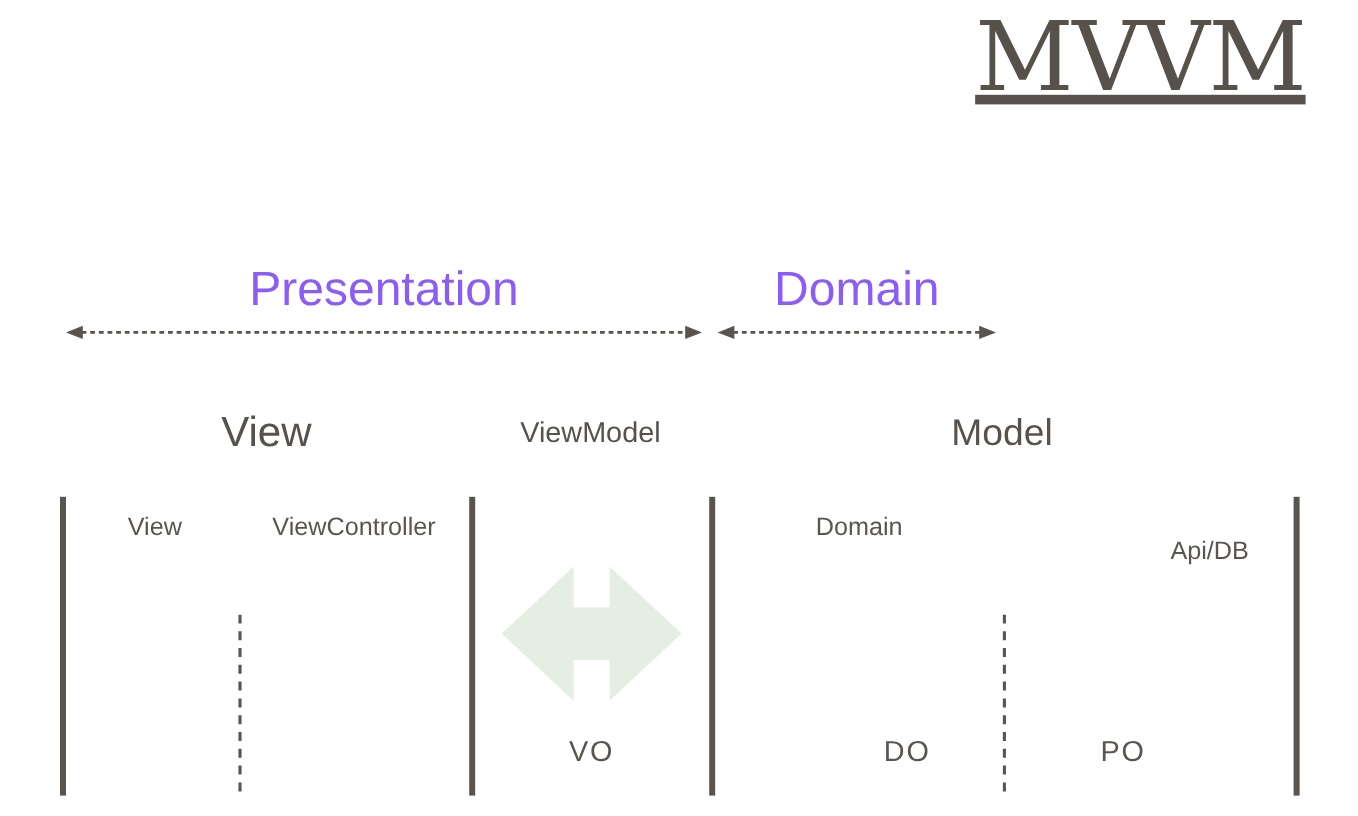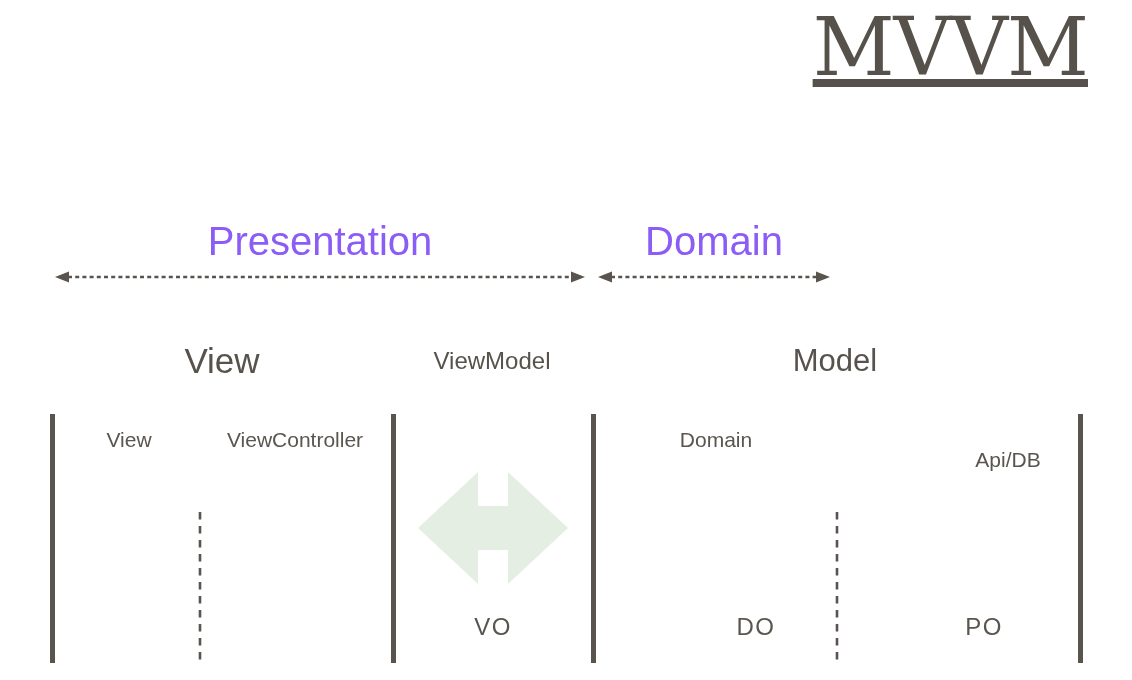--- a/index.html
+++ b/index.html
@@ -87,21 +87,21 @@
     position: absolute;
     top: 613px;
     transform: translateX(-50%);
     font-size: 24px;
     letter-spacing: 1.5px;
     white-space: nowrap;
     color: #5a554e;
   }
   .obj-vo { left: 493px; }
   .obj-do { left: 756px; }
-  .obj-po { left: 984px; }
+  .obj-po { left: 936px; }
 
   .dotted-divider {
     position: absolute;
     top: 512px;
     width: 4px;
     height: 152px;
   }
   .dot-1 { left: 198px; }
   .dot-2 { left: 835px; }
 

